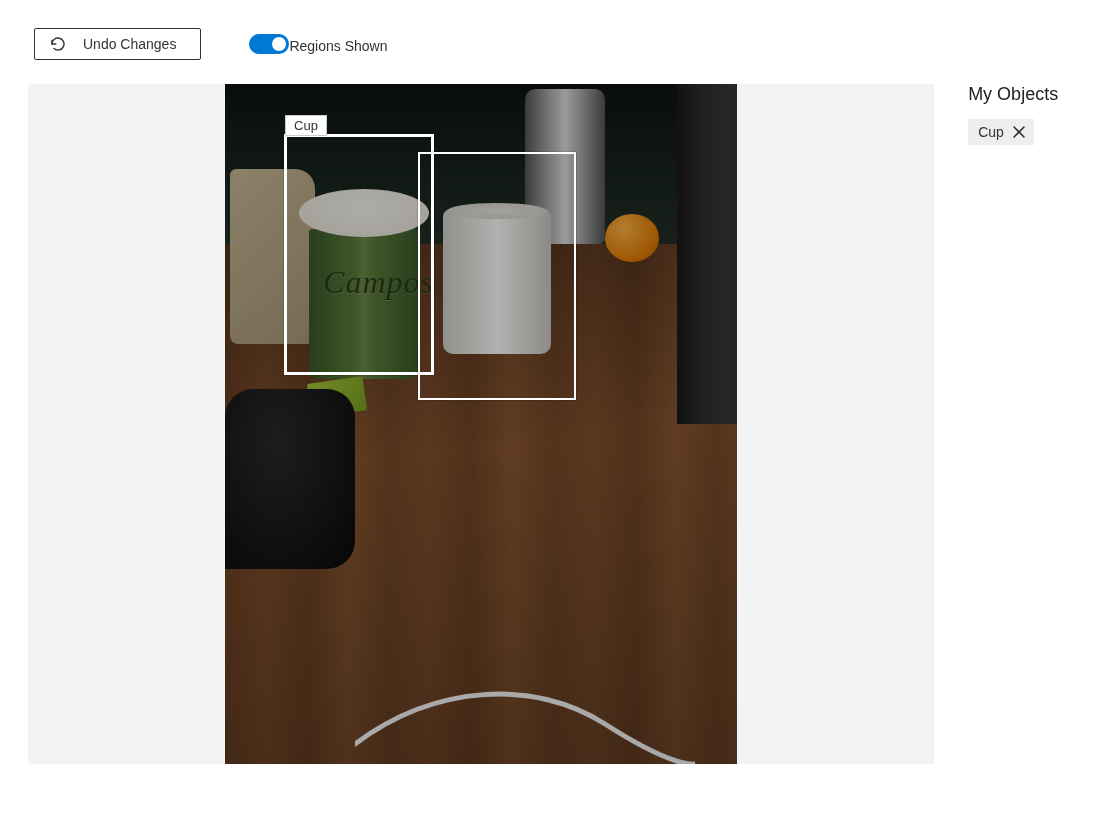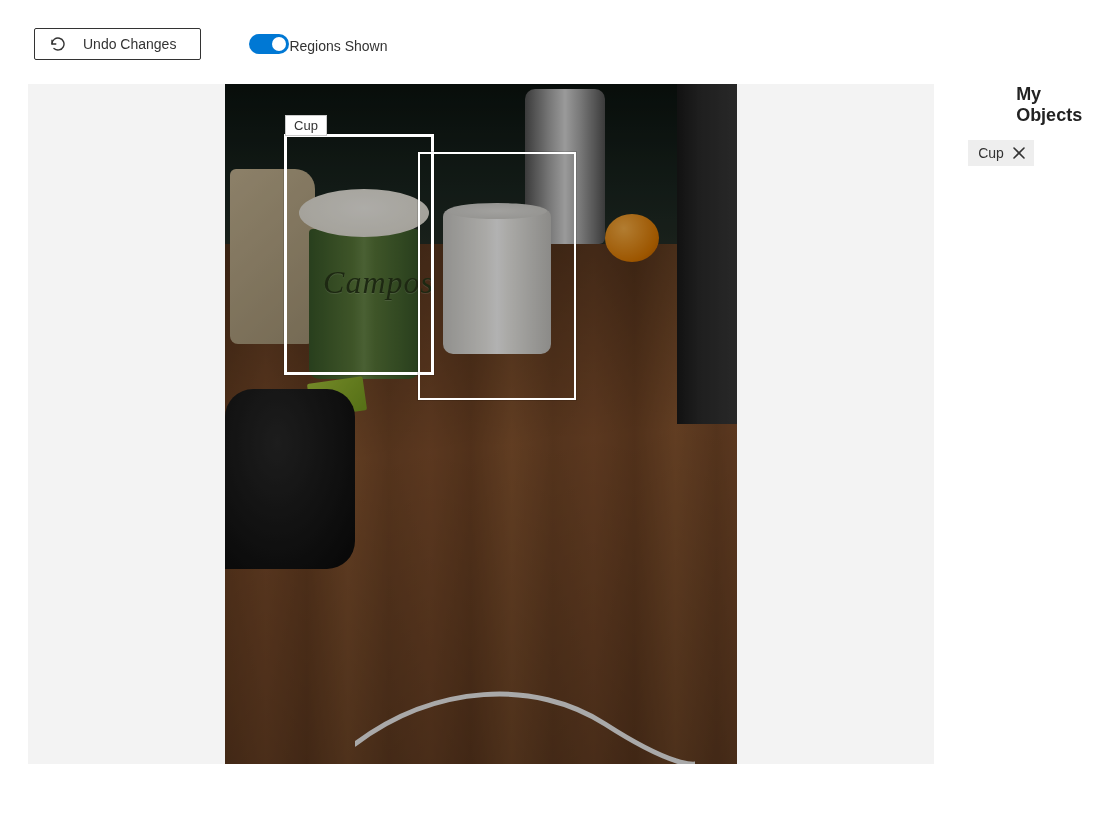--- a/index.html
+++ b/index.html
@@ -260,24 +260,23 @@
       background: rgba(0,0,0,0.30);
       pointer-events: none;
     }
     
     .sidebar {
       padding: 0 0 0 34px;
       width: 170px;
     }
     .sidebar-title {
       font-size: 18px;
-      font-weight: 700;
+      font-weight: 400;
       color: #222;
       margin-bottom: 14px;
-      margin-left: 48px;
     }
     .object-tag {
       display: inline-flex;
       align-items: center;
       background: #eee;
       padding: 5px 8px 5px 10px;
       font-size: 14px;
       color: #333;
       gap: 8px;
       border-radius: 0;

